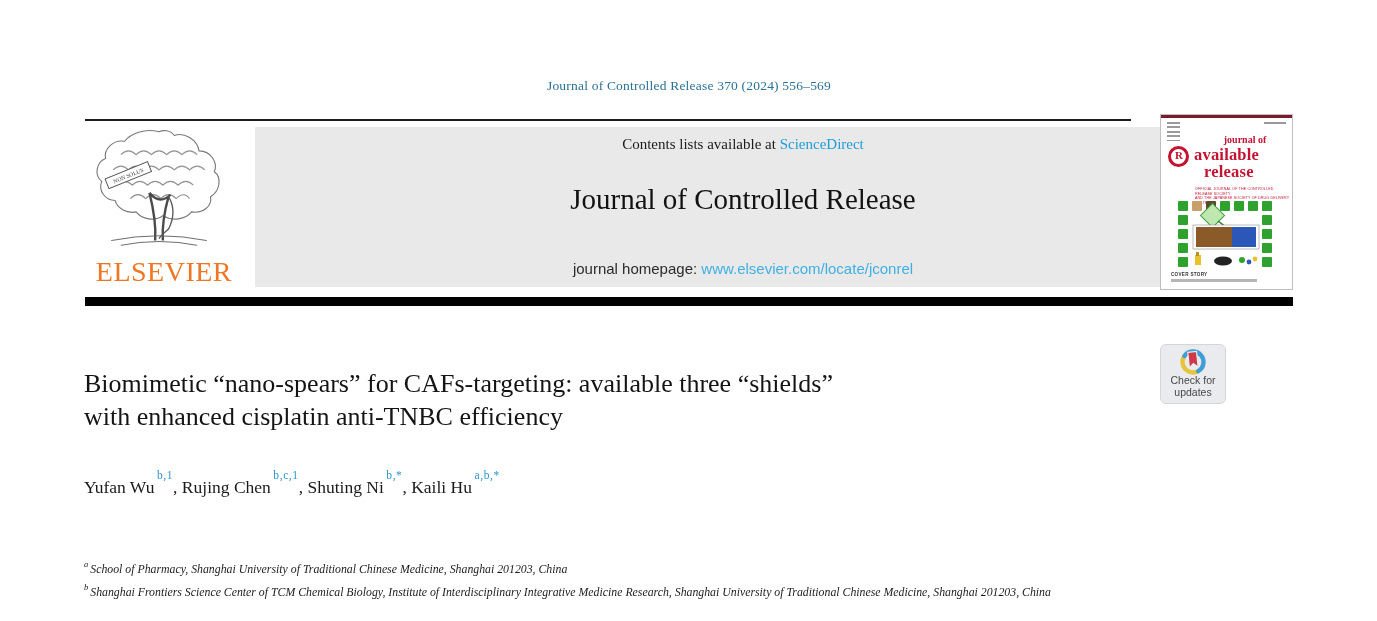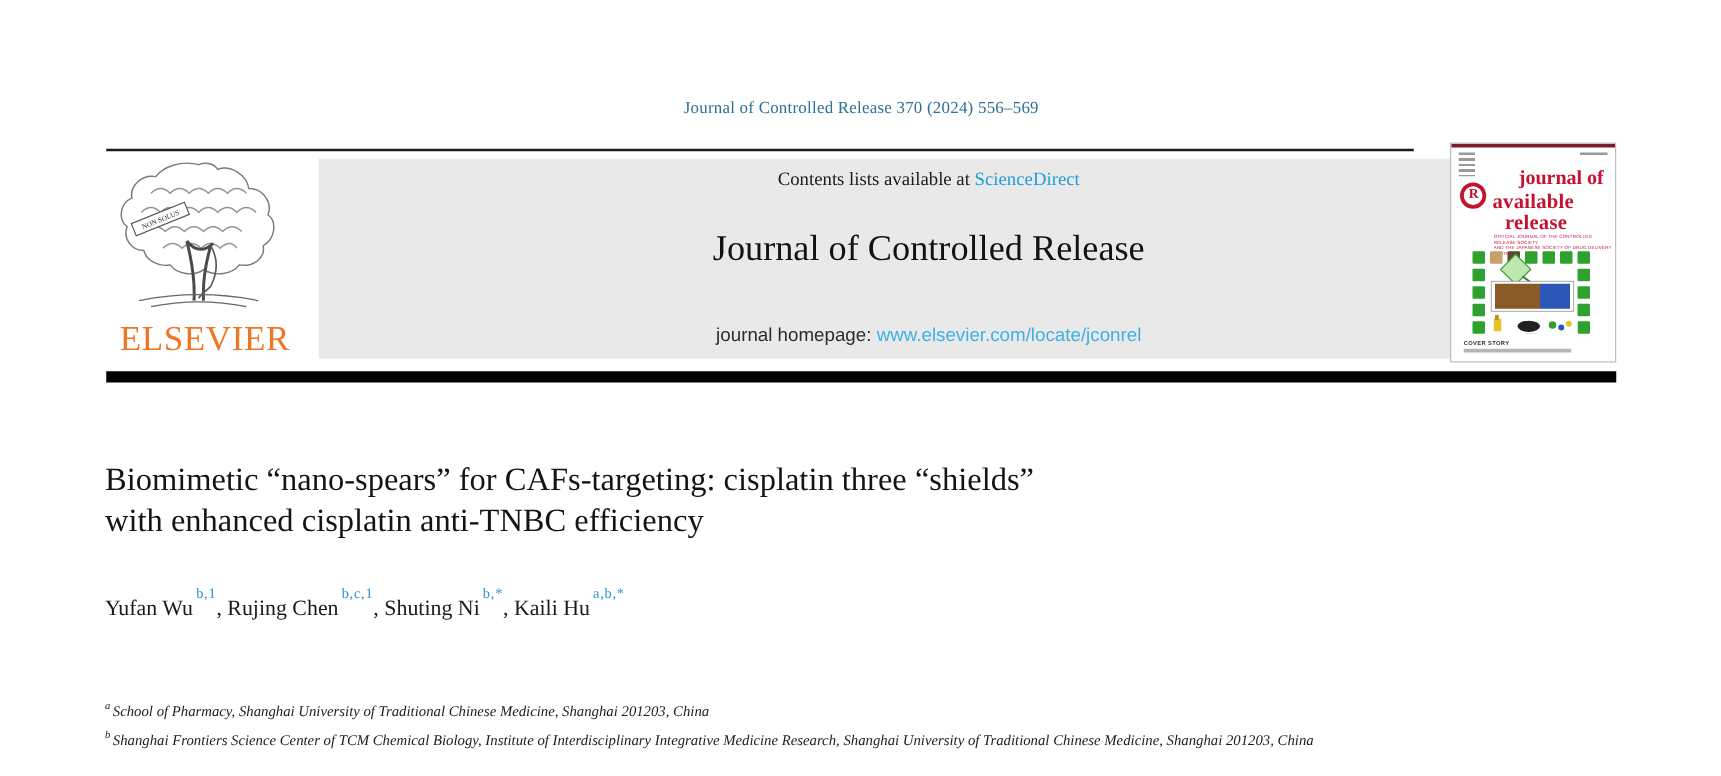--- a/index.html
+++ b/index.html
@@ -31,21 +31,21 @@
   .cover{position:absolute;left:1160px;top:114px;width:133px;height:176px;background:#fff;
          border:1px solid #bfbfbf;box-sizing:border-box;overflow:hidden;}
   .cover-topline{position:absolute;top:0;left:0;width:100%;height:2.5px;background:#7d1b2e;}
   .cover-minilogo{position:absolute;left:6px;top:7px;width:13px;height:19px;background:
      repeating-linear-gradient(#9a9a9a 0 2px,#fff 2px 4.5px);}
   .cover-minitext{position:absolute;right:6px;top:7px;width:22px;height:2px;background:#999;}
   .cover-clogo{position:absolute;left:7px;top:31px;width:21px;height:21px;border:3.5px solid #c41230;
                border-radius:50%;box-sizing:border-box;}
   .cover-clogo span{position:absolute;left:4px;top:0px;font-size:11px;font-weight:bold;color:#c41230;}
   .cover-title{position:absolute;left:33px;top:20px;width:96px;color:#c41230;font-weight:bold;line-height:1;}
-  .cover-title .t1{font-size:16px;margin-left:21px;margin-bottom:2px;}
+  .cover-title .t1{font-size:10px;margin-left:6px;margin-bottom:2px;text-align:center;}
   .cover-title .t2,.cover-title .t3{font-size:16.5px;letter-spacing:.2px;}
   .cover-title .t3{margin-left:10px;}
   .cover-subtitle{position:absolute;left:34px;top:72px;width:96px;color:#c41230;
                   font-size:3.6px;line-height:4.6px;letter-spacing:.15px;
                   font-family:"Liberation Sans",sans-serif;}
   .cover-art{position:absolute;left:15px;top:84px;}
   .cover-story{position:absolute;left:10px;top:157px;font-size:4.6px;font-weight:bold;color:#333;
                font-family:"Liberation Sans",sans-serif;letter-spacing:.3px;}
   .cover-caption{position:absolute;left:10px;top:164px;width:86px;height:2.5px;background:#b5b5b5;}
 
@@ -150,23 +150,34 @@
       <circle cx="66" cy="61" r="3" fill="#2ea12e"></circle>
         <circle cx="73" cy="63" r="2.4" fill="#2b58b8"></circle>
         <circle cx="79" cy="60" r="2.4" fill="#e8c22a"></circle>
     </svg>
     <div class="cover-story">COVER STORY</div>
     <div class="cover-caption"></div>
   </div>
 
   <div class="thickbar"></div>
 
+  <div class="badge">
+    <svg width="28" height="28" viewBox="0 0 28 28">
+      <path d="M 19.25 23.09 A 10.5 10.5 0 0 1 5.4 7.98" stroke="#e5c43c" stroke-width="4.4" fill="none" stroke-linecap="round"></path>
+      <path d="M 5.4 7.98 A 10.5 10.5 0 1 1 19.25 23.09" stroke="#3f9fd4" stroke-width="4.4" fill="none" stroke-linecap="round"></path>
+      <path d="M 9.6 3.8 L 18.4 3.8 L 18.4 19.4 L 14 15.6 L 9.6 19.4 Z" fill="#cf3a4b" stroke="#e9ebee" stroke-width="1.2" transform="rotate(-6 14 12)"></path>
+    </svg>
+    <div class="badge-text">
+      <div>Check for</div>
+      <div>updates</div>
+    </div>
+  </div>
 
   <div class="art-title">
-    <div>Biomimetic “nano-spears” for CAFs-targeting: cisplatin three “shields”</div>
+    <div>Biomimetic “nano-spears” for CAFs-targeting: available three “shields”</div>
     <div>with enhanced cisplatin anti-TNBC efficiency</div>
   </div>
 
   <div class="authors">
     <span>Yufan Wu</span><sup>b,1</sup><span>, </span>
     <span>Rujing Chen</span><sup>b,c,1</sup><span>, </span>
     <span>Shuting Ni</span><sup>b,*</sup><span>, </span>
     <span>Kaili Hu</span><sup>a,b,*</sup>
   </div>
 

